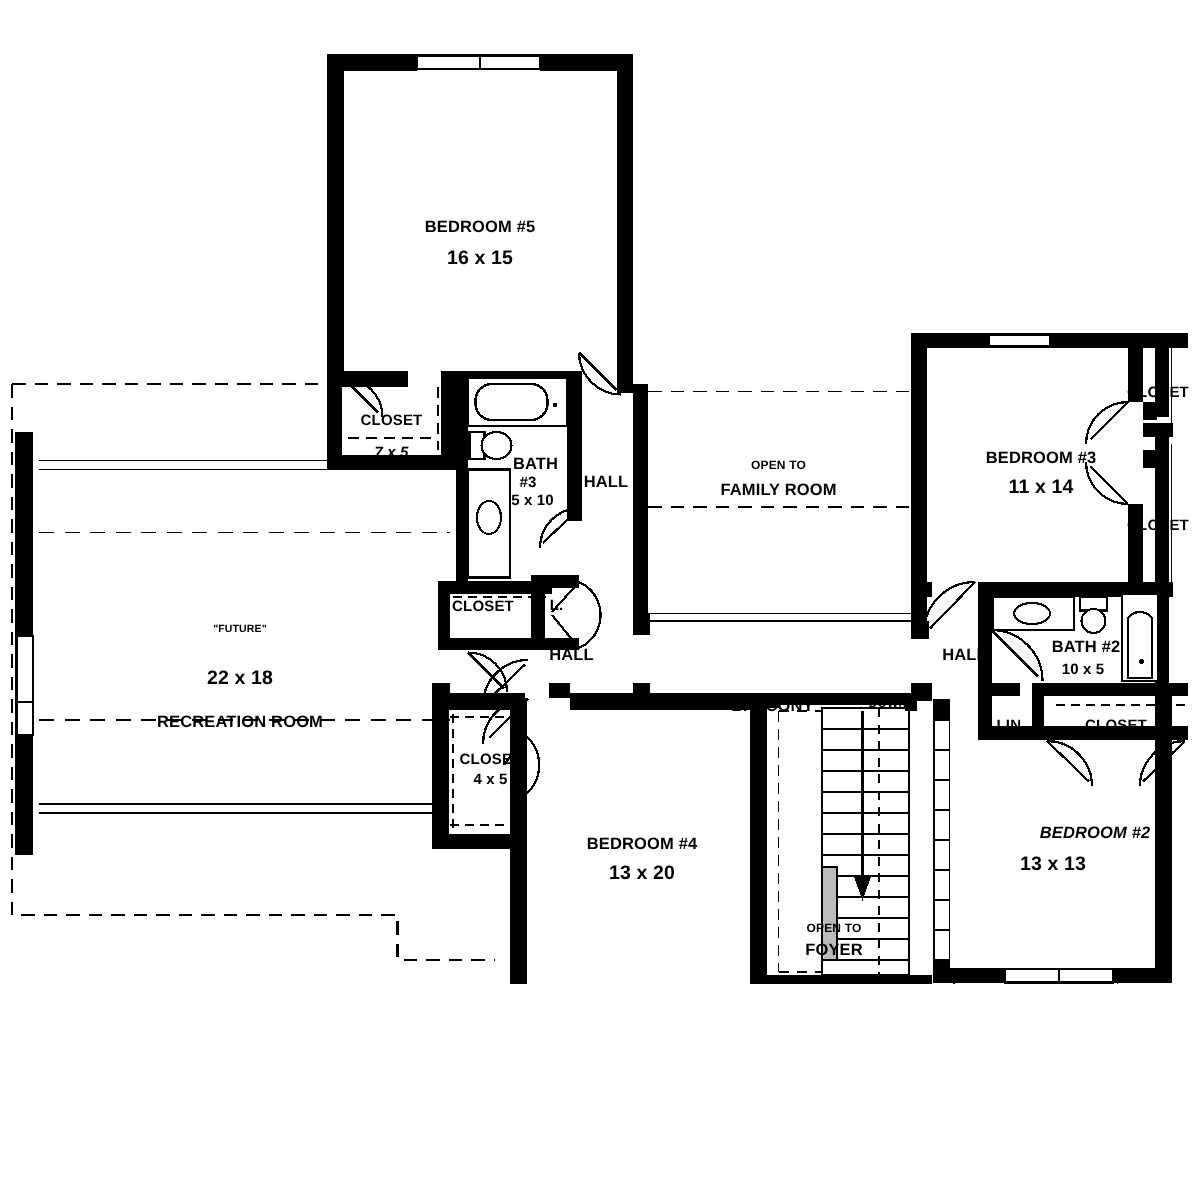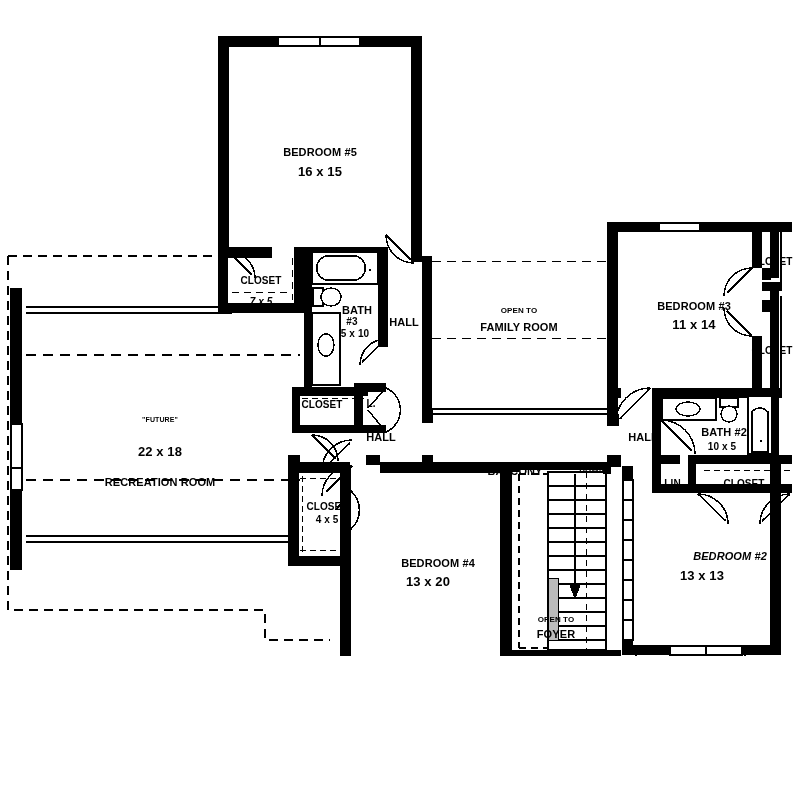--- a/index.html
+++ b/index.html
@@ -478,21 +478,21 @@
   <div class="lbl lbl-small" style="left:674px; top:484px;">LIN.</div>
 
   <div class="lbl lbl-small" style="left:744px; top:484px;">CLOSET</div>
 
   <div class="lbl lbl-room" style="left:730px; top:556px;font-style:italic;">BEDROOM #2</div>
   <div class="lbl lbl-dim" style="left:702px; top:576px;">13 x 13</div>
 
   <div class="lbl lbl-small" style="left:327px; top:507px;">CLOSET</div>
   <div class="lbl lbl-small" style="left:327px; top:520px;">4 x 5</div>
 
-  <div class="lbl lbl-room" style="left:438px; top:563px;">BEDROOM #4</div>
+  <div class="lbl lbl-room" style="left:428px; top:563px;">BEDROOM #4</div>
   <div class="lbl lbl-dim" style="left:428px; top:582px;">13 x 20</div>
 
   <div class="lbl lbl-tiny" style="left:558px; top:470px;margin-left:34px;">DOWN</div>
 
   <div class="lbl lbl-tiny" style="left:556px; top:620px;">OPEN TO</div>
   <div class="lbl lbl-room" style="left:556px; top:634px;">FOYER</div>
 
 
 </div>
 

